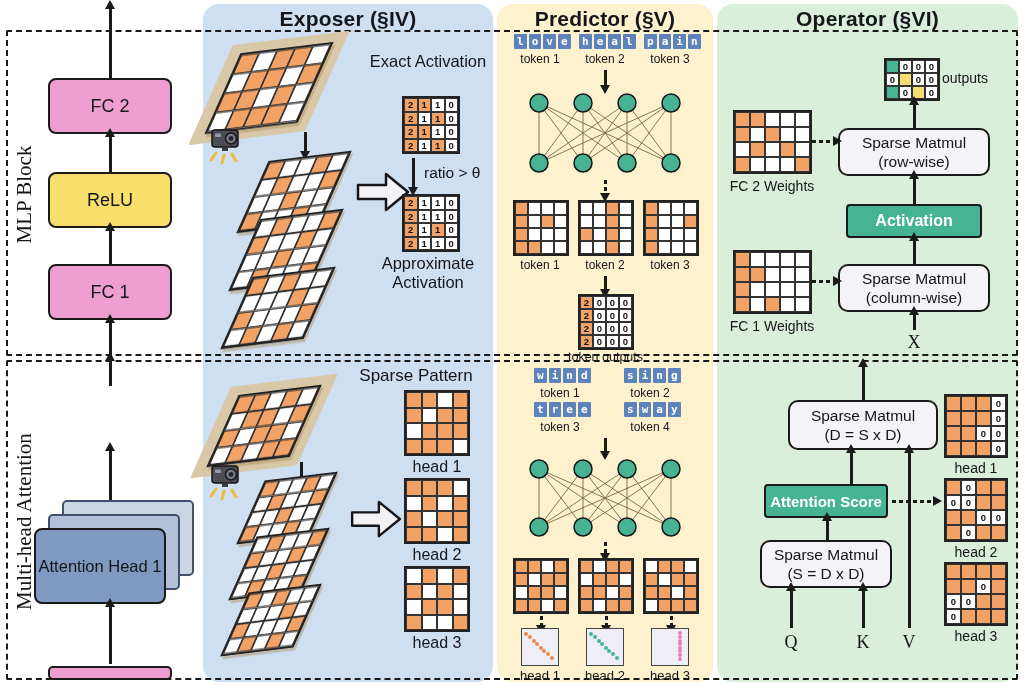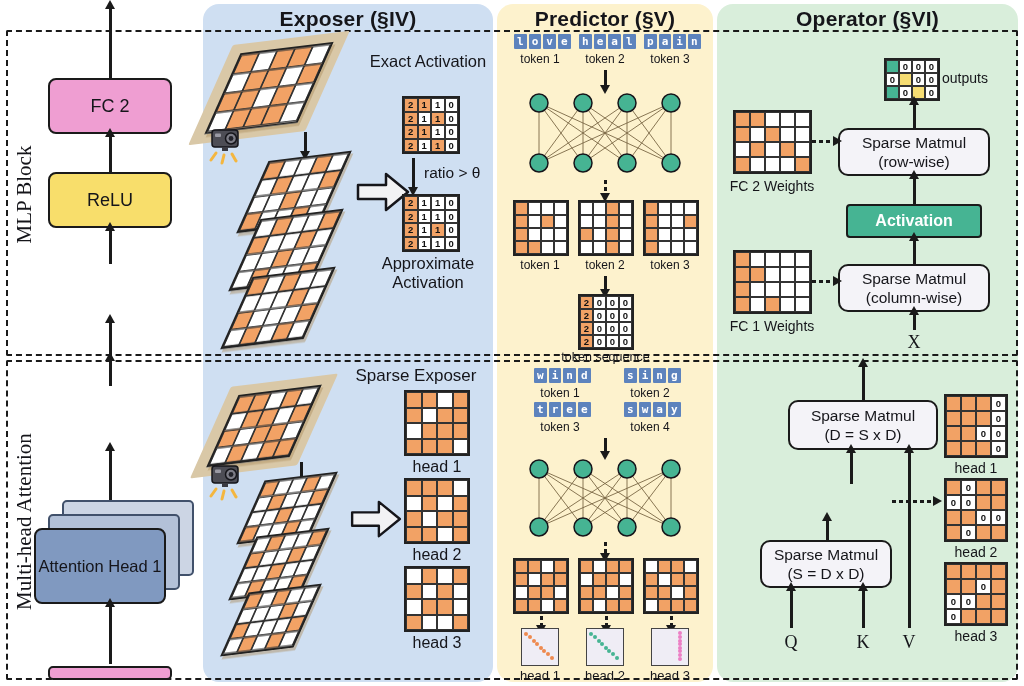--- a/index.html
+++ b/index.html
@@ -62,20 +62,21 @@
   <div class="dashrow" style="top:360px;height:320px;"></div>
 
   <div class="rot" style="left:-36px;top:182px;width:120px;">MLP Block</div>
   <div class="rot" style="left:-91px;top:509px;width:230px;">Multi-head Attention</div>
 
   <div class="varrow up" style="left:109px;top:8px;height:70px;"></div>
   <div class="pbox" style="left: 48px; top: 78px; width: 124px; height: 56px; background: rgb(239, 158, 210);">FC 2</div>
   <div class="varrow up" style="left:109px;top:136px;height:36px;"></div>
   <div class="pbox" style="left: 48px; top: 172px; width: 124px; height: 56px; background: rgb(248, 222, 107);">ReLU</div>
   <div class="varrow up" style="left:109px;top:230px;height:34px;"></div>
+  <div class="pbox" style="left: 48px; top: 264px; width: 124px; height: 56px; background: rgb(239, 158, 210);">FC 1</div>
   <div class="varrow up" style="left:109px;top:322px;height:34px;"></div>
 
   <div class="varrow up" style="left:109px;top:360px;height:26px;"></div>
   <div class="varrow up" style="left:109px;top:450px;height:50px;"></div>
 
   <div class="layer" style="left:62px;top:500px;width:132px;height:76px;background:#ccd5e4;"></div>
   <div class="layer" style="left:48px;top:514px;width:132px;height:76px;background:#b3c1d8;"></div>
   <div class="pbox" style="left: 34px; top: 528px; width: 132px; height: 76px; font-size: 16.5px; background: rgb(128, 153, 192);">Attention Head 1</div>
 
   <div class="varrow up" style="left:109px;top:606px;height:58px;"></div>
@@ -257,21 +258,21 @@
       </div>
       <div class="grow">
         <div class="gcell" style="background: rgb(242, 162, 101);">2</div>
         <div class="gcell" style="background: rgb(255, 255, 255);">1</div>
         <div class="gcell" style="background: rgb(255, 255, 255);">1</div>
         <div class="gcell" style="background: rgb(255, 255, 255);">0</div>
       </div>
     </div>
   <div class="lbl" style="left:355px;top:254px;width:146px;font-size:16.5px;">Approximate Activation</div>
 
-  <div class="lbl" style="left:340px;top:366px;width:152px;font-size:17px;">Sparse Exposer</div>
+  <div class="lbl" style="left:340px;top:366px;width:152px;font-size:17px;">Sparse Pattern</div>
   <div class="tiltwrap" style="left:222px;top:392px;">
     <div class="tilt-shadow"></div>
     <div class="grid tilt" style="--cs:16px;"><div class="grow">
           <div class="gcell" style="background: rgb(242, 162, 101);"></div>
           <div class="gcell" style="background: rgb(242, 162, 101);"></div>
           <div class="gcell" style="background: rgb(255, 255, 255);"></div>
           <div class="gcell" style="background: rgb(242, 162, 101);"></div>
           <div class="gcell" style="background: rgb(255, 255, 255);"></div>
         </div><div class="grow">
           <div class="gcell" style="background: rgb(255, 255, 255);"></div>
@@ -626,21 +627,21 @@
         <div class="gcell" style="background: rgb(255, 255, 255);">0</div>
         <div class="gcell" style="background: rgb(255, 255, 255);">0</div>
       </div>
       <div class="grow">
         <div class="gcell" style="background: rgb(242, 162, 101);">2</div>
         <div class="gcell" style="background: rgb(255, 255, 255);">0</div>
         <div class="gcell" style="background: rgb(255, 255, 255);">0</div>
         <div class="gcell" style="background: rgb(255, 255, 255);">0</div>
       </div>
     </div>
-  <div class="lbl" style="left:558px;top:350px;width:95px;font-size:12.5px;">token sequence</div>
+  <div class="lbl" style="left:558px;top:350px;width:95px;font-size:12.5px;">token outputs</div>
 
   <div class="chip" style="left:534px;top:368px;">
       <span style="background: rgb(93, 131, 189);">w</span>
       <span style="background: rgb(93, 131, 189);">i</span>
       <span style="background: rgb(93, 131, 189);">n</span>
       <span style="background: rgb(93, 131, 189);">d</span>
     </div>
   <div class="chip" style="left:624px;top:368px;">
       <span style="background: rgb(93, 131, 189);">s</span>
       <span style="background: rgb(93, 131, 189);">i</span>
@@ -912,20 +913,21 @@
     </div>
   <div class="lbl" style="left:722px;top:318px;width:100px;font-size:14px;">FC 1 Weights</div>
   <div class="harrow right dashed" style="left:812px;top:280px;width:22px;"></div>
 
   <div class="varrow up" style="left:862px;top:366px;height:34px;"></div>
   <div class="wbox" style="left:788px;top:400px;width:150px;height:50px;font-size:15.5px;">
     <div>Sparse Matmul</div>
     <div>(D = S x D)</div>
   </div>
   <div class="varrow up" style="left:850px;top:452px;height:32px;"></div>
+  <div class="tbox" style="left: 764px; top: 484px; width: 124px; height: 34px; font-size: 15px; background: rgb(70, 180, 147);">Attention Score</div>
   <div class="harrow right dashed" style="left:892px;top:500px;width:42px;"></div>
   <div class="varrow up" style="left:826px;top:520px;height:20px;"></div>
   <div class="wbox" style="left:760px;top:540px;width:132px;height:48px;font-size:15.5px;">
     <div>Sparse Matmul</div>
     <div>(S = D x D)</div>
   </div>
 
   <div class="varrow up" style="left:790px;top:590px;height:38px;"></div>
   <div class="varrow up" style="left:862px;top:590px;height:38px;"></div>
   <div class="varrow up" style="left:908px;top:452px;height:176px;"></div>

